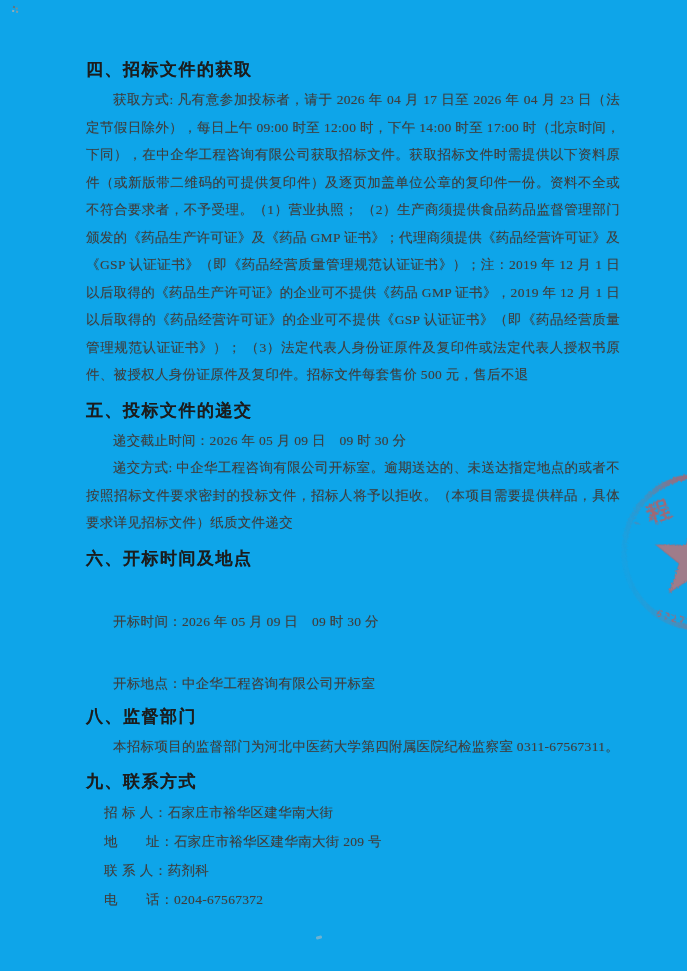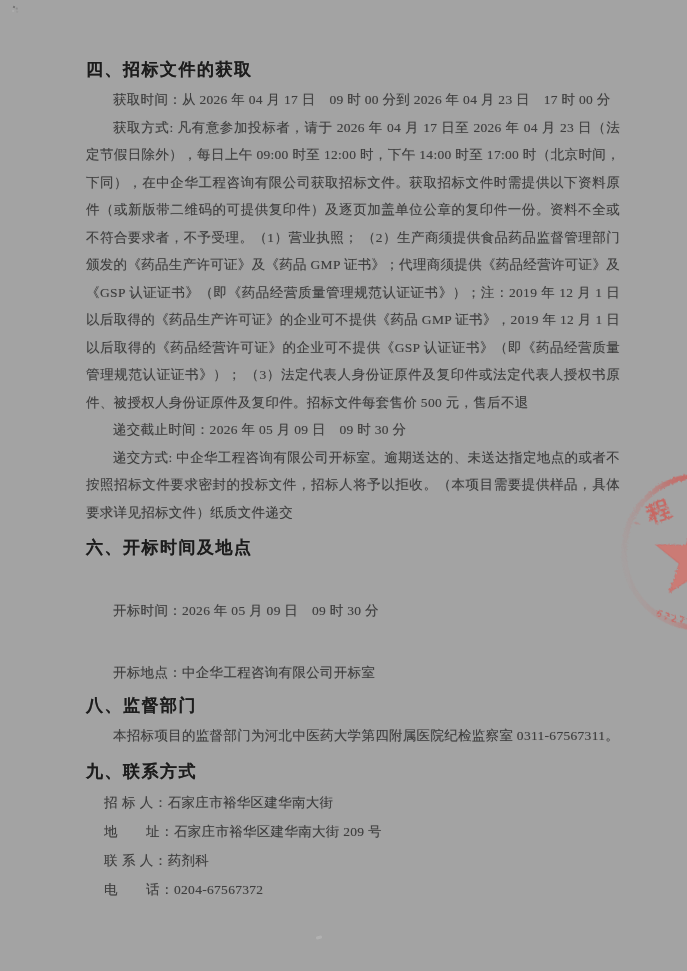--- a/index.html
+++ b/index.html
@@ -1,20 +1,20 @@
 <!DOCTYPE html>
 <html><head>
 <meta charset="utf-8">
 <style>
   html,body { margin:0; padding:0; background:#e9e9e9; }
   .page {
     position:relative;
     width:687px; height:971px;
     margin:0 auto;
-    background:#a3a3a3;
+    background:#0ea5e9;
     overflow:hidden;
     font-family:"Liberation Serif","DejaVu Serif",serif;
     color:#3e3e3e;
   }
   .content {
     position:absolute;
     left:86px; top:58px; width:534px;
   }
   .sec-heading {
     font-family:"Liberation Sans","DejaVu Sans",sans-serif;
@@ -70,24 +70,24 @@
 </head>
 <body>
 
 <div class="page">
 
   <div class="artifact-tl"></div>
 
   <main class="content" id="content">
       <section class="doc-section">
         <h2 class="sec-heading">四、招标文件的获取</h2>
-        <p class="para">获取时间：从 2026 年 04 月 17 日　09 时 00 分到 2026 年 04 月 23 日　17 时 00 分</p>
         <p class="para">获取方式: 凡有意参加投标者，请于 2026 年 04 月 17 日至 2026 年 04 月 23 日（法定节假日除外），每日上午 09:00 时至 12:00 时，下午 14:00 时至 17:00 时（北京时间，下同），在中企华工程咨询有限公司获取招标文件。获取招标文件时需提供以下资料原件（或新版带二维码的可提供复印件）及逐页加盖单位公章的复印件一份。资料不全或不符合要求者，不予受理。（1）营业执照； （2）生产商须提供食品药品监督管理部门颁发的《药品生产许可证》及《药品 GMP 证书》；代理商须提供《药品经营许可证》及《GSP 认证证书》（即《药品经营质量管理规范认证证书》）；注：2019 年 12 月 1 日以后取得的《药品生产许可证》的企业可不提供《药品 GMP 证书》，2019 年 12 月 1 日以后取得的《药品经营许可证》的企业可不提供《GSP 认证证书》（即《药品经营质量管理规范认证证书》）； （3）法定代表人身份证原件及复印件或法定代表人授权书原件、被授权人身份证原件及复印件。招标文件每套售价 500 元，售后不退</p>
       </section>
       <section class="doc-section">
+        <h2 class="sec-heading">五、投标文件的递交</h2>
         <p class="para">递交截止时间：2026 年 05 月 09 日　09 时 30 分</p>
         <p class="para">递交方式: 中企华工程咨询有限公司开标室。逾期送达的、未送达指定地点的或者不按照招标文件要求密封的投标文件，招标人将予以拒收。（本项目需要提供样品，具体要求详见招标文件）纸质文件递交</p>
       </section>
       <section class="doc-section">
         <h2 class="sec-heading">六、开标时间及地点</h2>
         <p class="para">开标时间：2026 年 05 月 09 日　09 时 30 分</p>
         <p class="para">开标地点：中企华工程咨询有限公司开标室</p>
       </section>
       <section class="doc-section">
         <h2 class="sec-heading">八、监督部门</h2>

